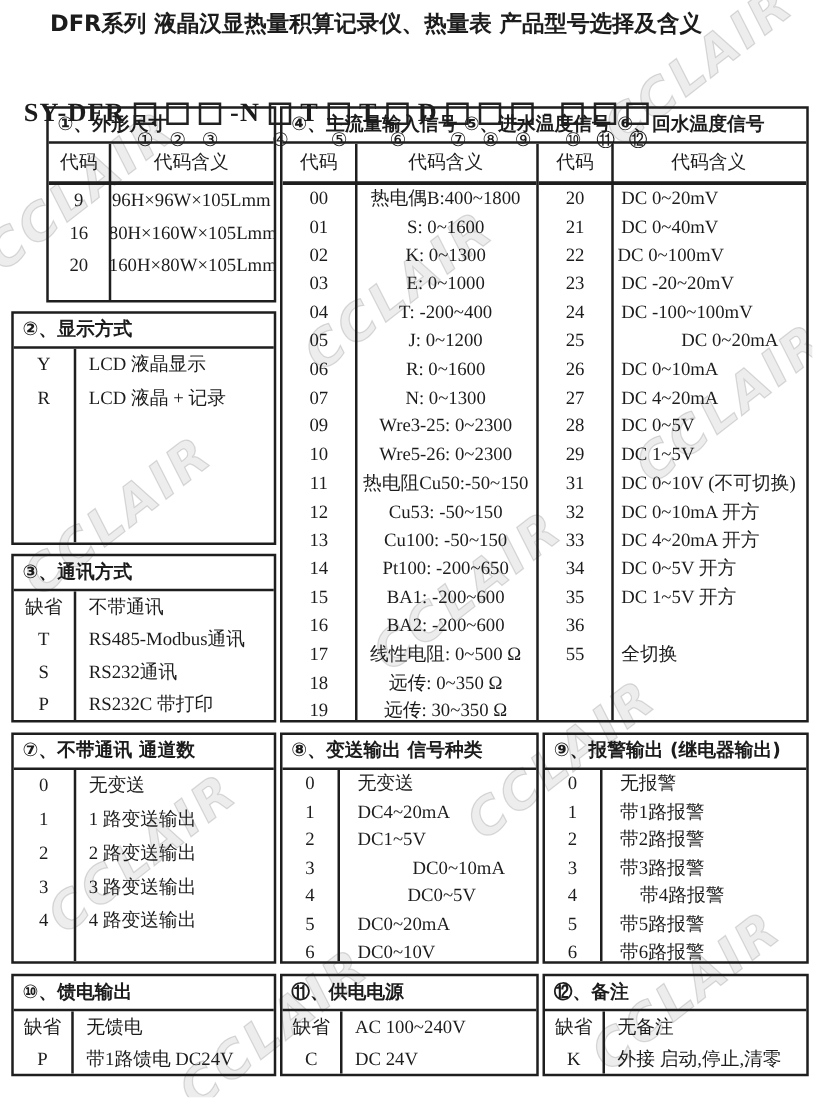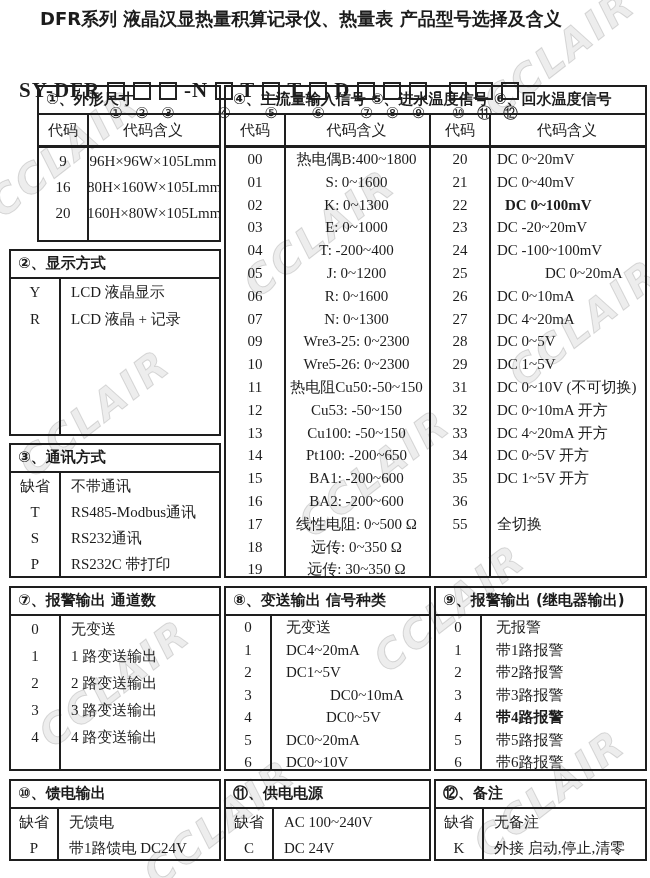--- a/index.html
+++ b/index.html
@@ -324,21 +324,21 @@
             <div class="row">
                 <span class="c-code">20</span>
                 <span class="c-meaning" style="padding-left:8px;">DC 0~20mV</span>
               </div>
                 <div class="row">
                 <span class="c-code">21</span>
                 <span class="c-meaning" style="padding-left:8px;">DC 0~40mV</span>
               </div>
                 <div class="row">
                 <span class="c-code">22</span>
-                <span class="c-meaning" style="padding-left:16px;font-weight:bold;">DC 0~100mV</span>
+                <span class="c-meaning" style="padding-left:5px;">DC 0~100mV</span>
               </div>
                 <div class="row">
                 <span class="c-code">23</span>
                 <span class="c-meaning" style="padding-left:8px;">DC -20~20mV</span>
               </div>
                 <div class="row">
                 <span class="c-code">24</span>
                 <span class="c-meaning" style="padding-left:8px;">DC -100~100mV</span>
               </div>
                 <div class="row">
@@ -387,21 +387,21 @@
                 <div class="row">
                 <span class="c-code">55</span>
                 <span class="c-meaning" style="padding-left:8px;">全切换</span>
               </div>
               </div>
           </div>
         </div>
       </div>
 
       <div class="sec" style="grid-column:1;grid-row:2;">
-        <div class="sec-h">⑦、报警输出 通道数</div>
+        <div class="sec-h">⑦、不带通讯 通道数</div>
         <div class="sec-body" style="--cw:48px;--rh:27px;">
           <div class="vline"></div>
           <div>
 
           <div class="row">
               <span class="c-code">0</span>
               <span class="c-meaning">无变送</span>
             </div>
               <div class="row">
               <span class="c-code">1</span>
@@ -478,21 +478,21 @@
               <div class="row">
               <span class="c-code">2</span>
               <span class="c-meaning" style="padding-left:16px;">带2路报警</span>
             </div>
               <div class="row">
               <span class="c-code">3</span>
               <span class="c-meaning" style="padding-left:16px;">带3路报警</span>
             </div>
               <div class="row">
               <span class="c-code">4</span>
-              <span class="c-meaning" style="padding-left:16px;font-weight:bold;">带4路报警</span>
+              <span class="c-meaning" style="padding-left:32px;">带4路报警</span>
             </div>
               <div class="row">
               <span class="c-code">5</span>
               <span class="c-meaning" style="padding-left:16px;">带5路报警</span>
             </div>
               <div class="row">
               <span class="c-code">6</span>
               <span class="c-meaning" style="padding-left:16px;">带6路报警</span>
             </div>
             </div>

